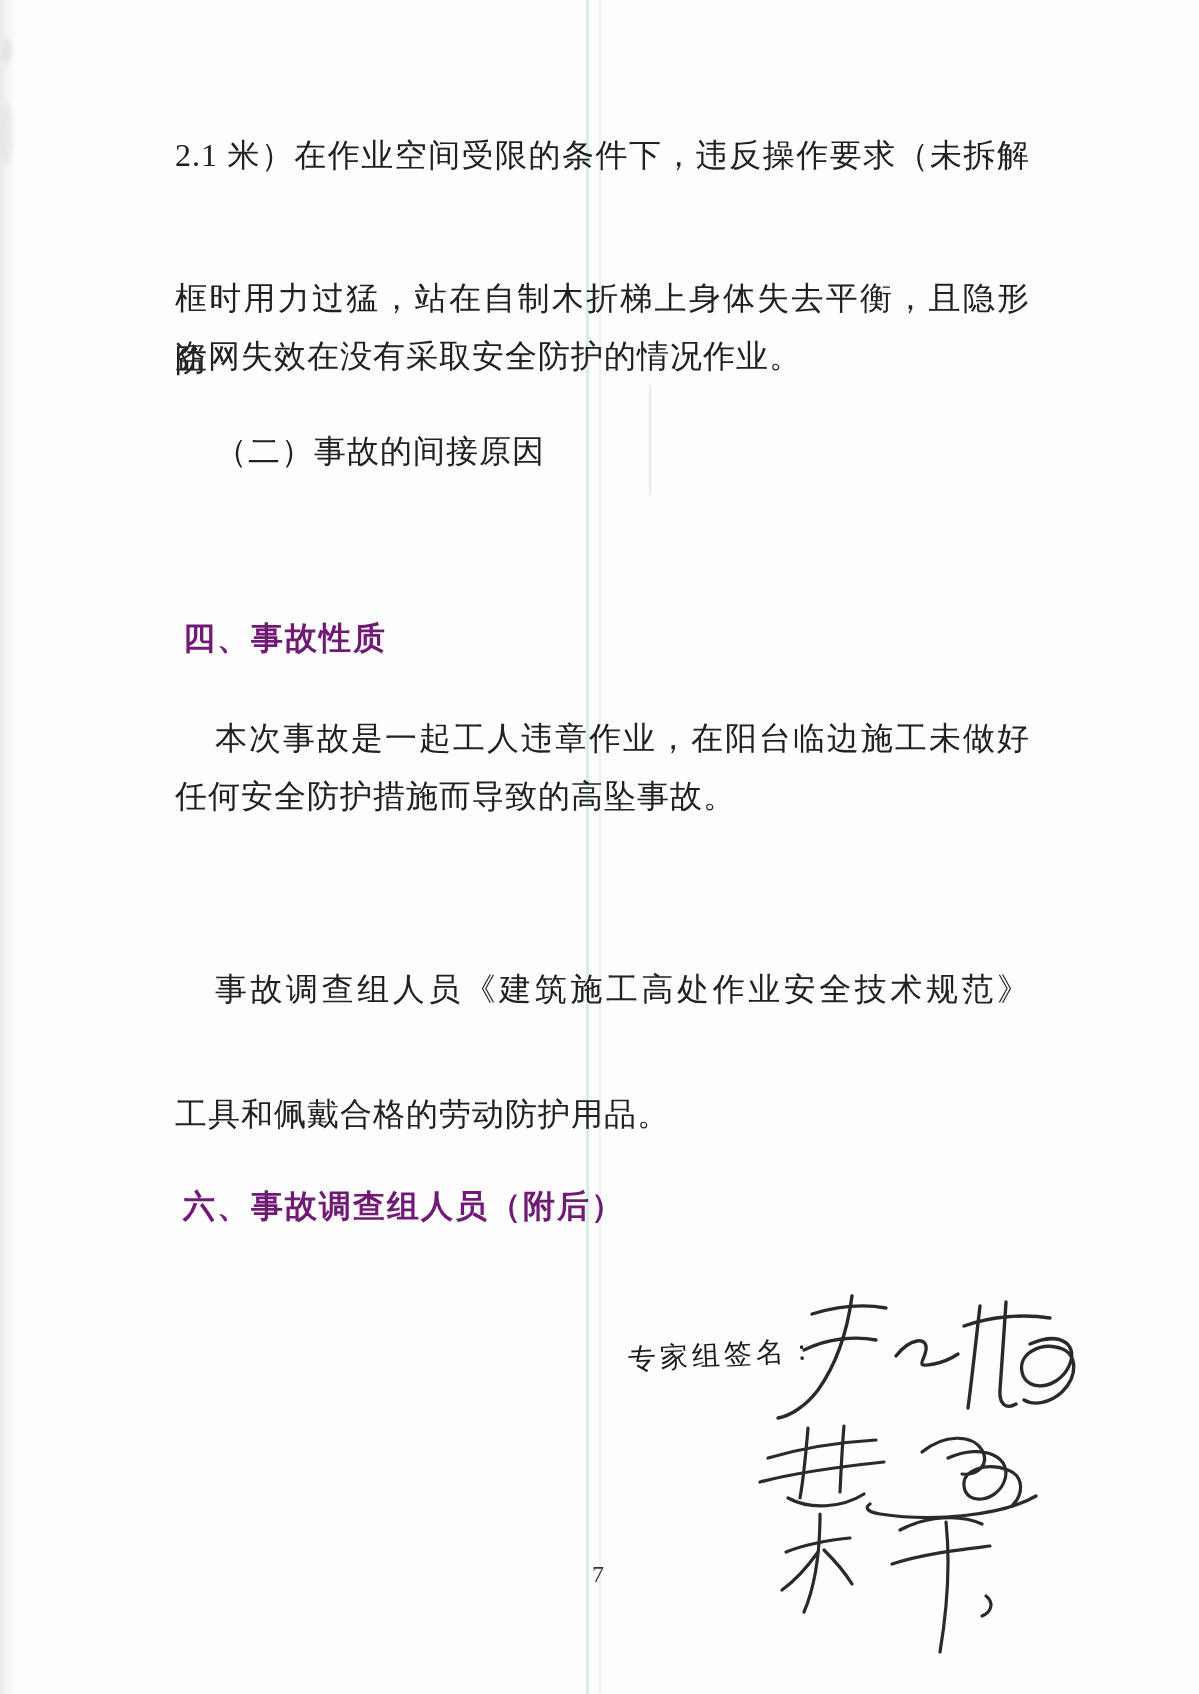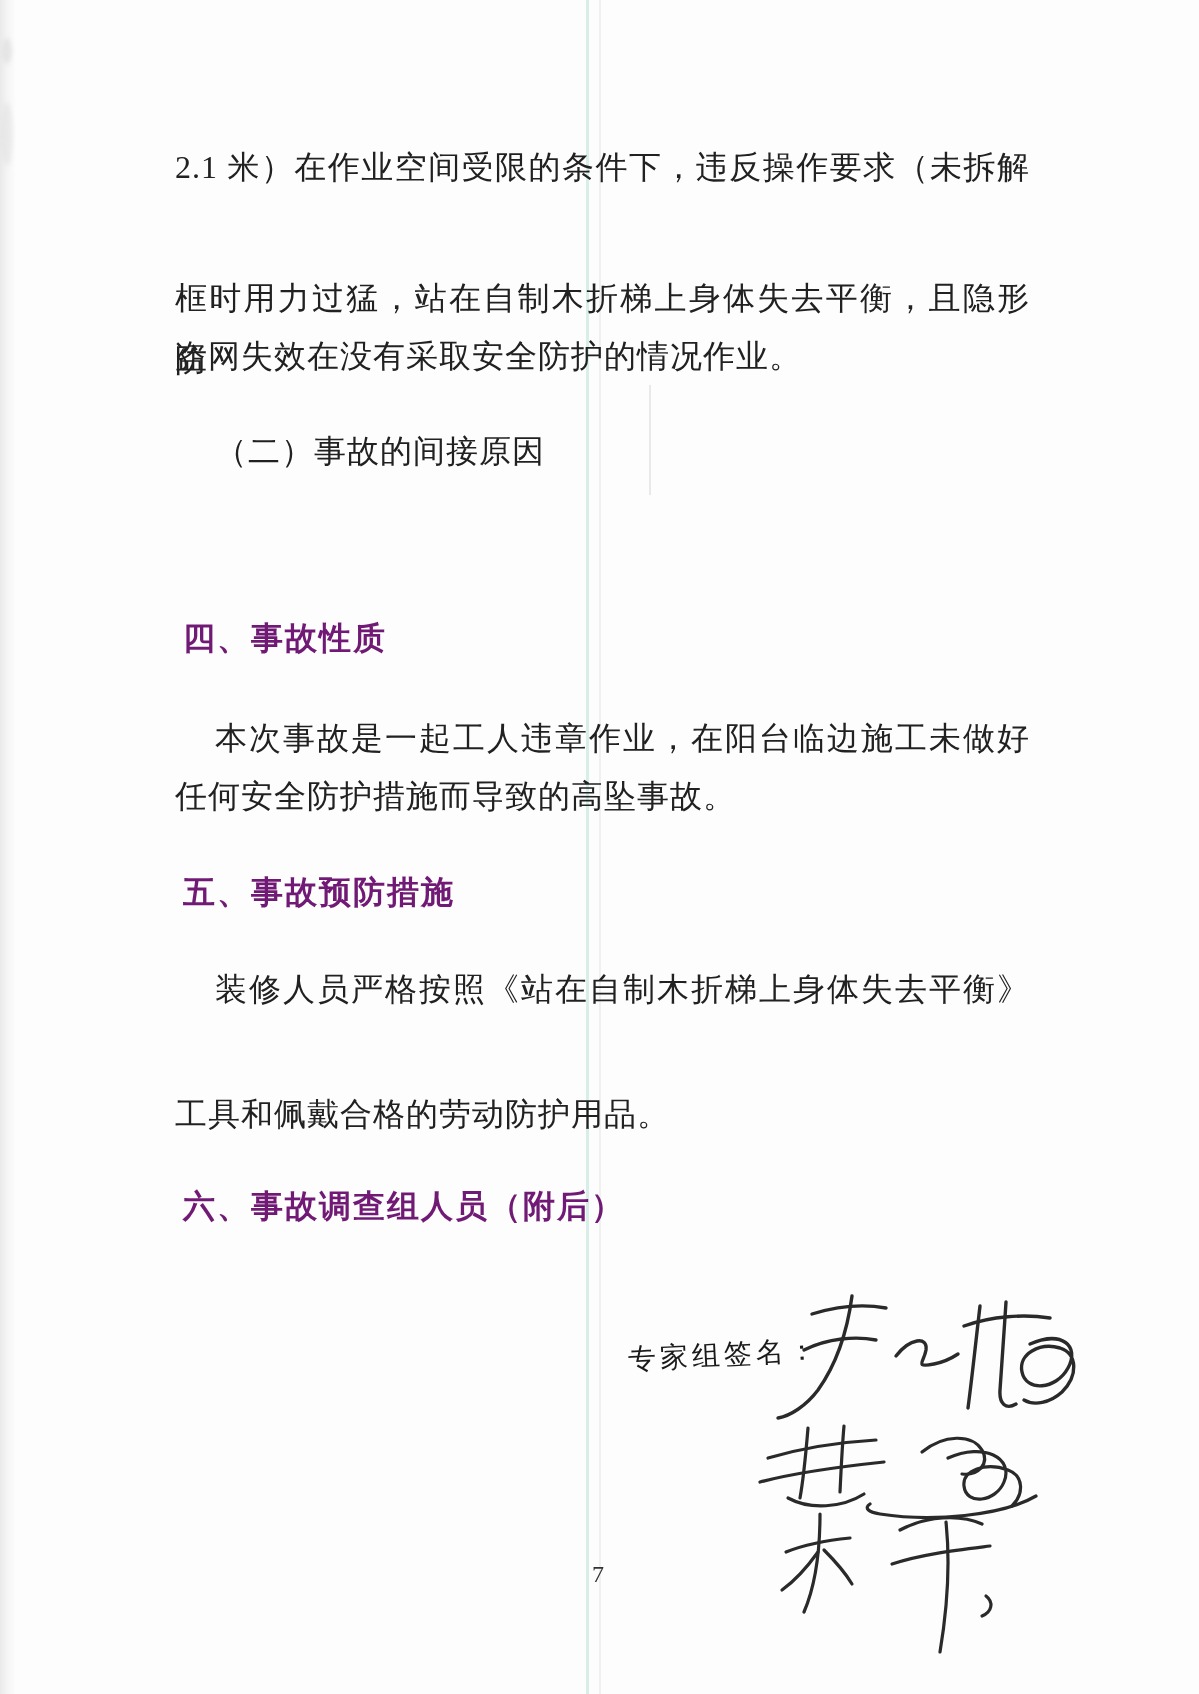--- a/index.html
+++ b/index.html
@@ -52,32 +52,31 @@
 
 <div class="page">
 
   <div class="left-edge"></div>
   <div class="smudge s1"></div>
   <div class="smudge s2"></div>
   <div class="vline cyan"></div>
   <div class="vline grey"></div>
   <div class="vseg"></div>
 
-  <div class="tline jl" style="top:136px">2.1 米）在作业空间受限的条件下，违反操作要求（未拆解</div>
+  <div class="tline jl" style="top:124px">2.1 米）在作业空间受限的条件下，违反操作要求（未拆解</div>
   <div class="tline jl" style="top:267px">框时用力过猛，站在自制木折梯上身体失去平衡，且隐形防</div>
   <div class="tline ind" style="top:420px">（二）事故的间接原因</div>
 
   <div class="tline" style="top:325px">盗网失效在没有采取安全防护的情况作业。</div>
 
   <div class="heading" style="top:607px">四、事故性质</div>
   <div class="tline jl ind" style="top:707px">本次事故是一起工人违章作业，在阳台临边施工未做好</div>
   <div class="tline" style="top:765px">任何安全防护措施而导致的高坠事故。</div>
 
-  <div class="heading" style="top:861px">五、事故预防措施</div>
-  <div class="tline jl ind" style="top:958px">装修人员严格按照《站在自制木折梯上身体失去平衡》</div>
+  <div class="tline jl ind" style="top:958px">事故调查组人员《建筑施工高处作业安全技术规范》</div>
   <div class="tline" style="top:1083px">工具和佩戴合格的劳动防护用品。</div>
 
   <div class="heading" style="top:1175px">六、事故调查组人员（附后）</div>
 
   <div class="sig-label">专家组签名：</div>
 
   <svg class="sig" style="left:768px;top:1292px" width="330" height="140" viewBox="0 0 330 140">
     <g stroke-width="3.4">
       <path d="M44,22 C70,14 96,12 118,16"></path>
       <path d="M84,4 C80,34 70,70 50,98 C38,114 22,124 10,126"></path>

